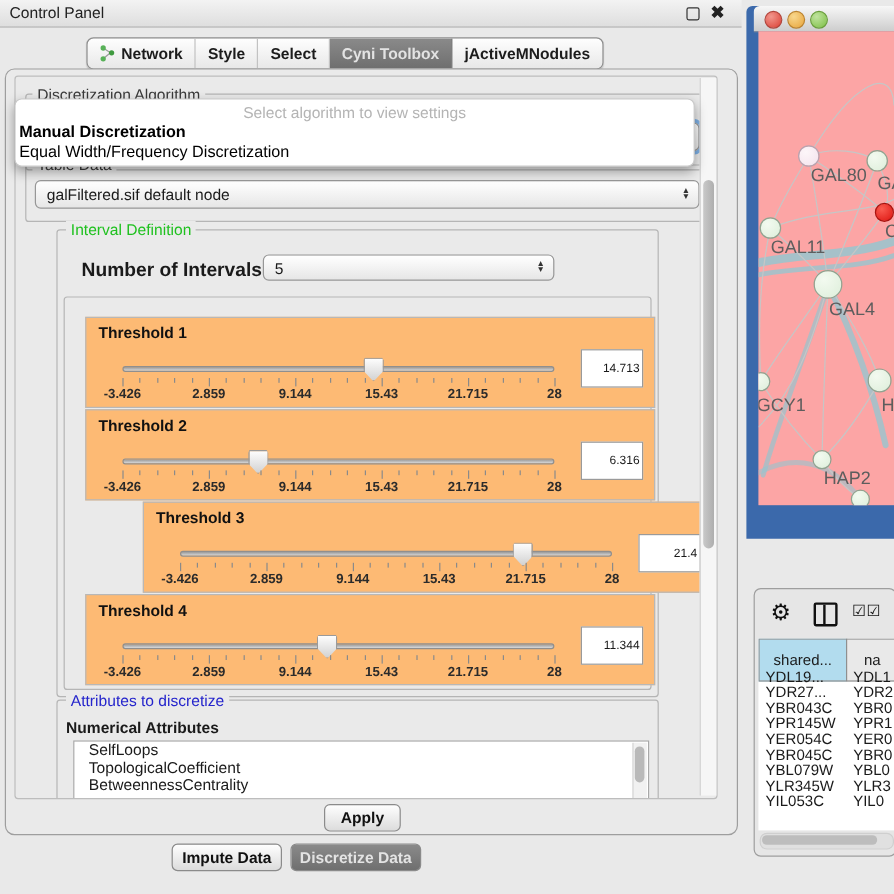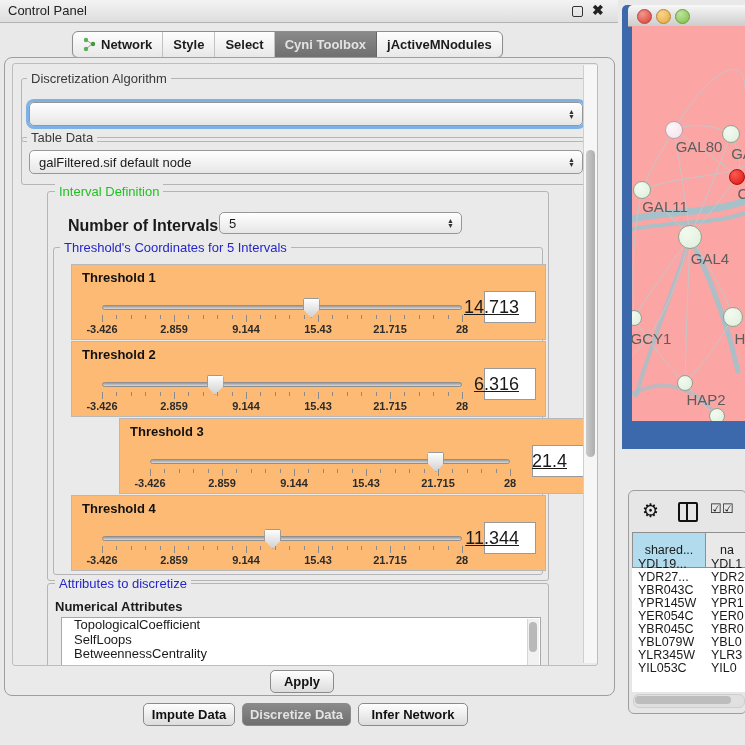--- a/index.html
+++ b/index.html
@@ -47,21 +47,21 @@
   .track{position:absolute;left:30px;top:40px;width:360px;height:5px;border-radius:3px;
          background:linear-gradient(#9a9a9a,#d9d9d9);border:1px solid #8f8f8f;box-sizing:border-box;}
   .thumb{position:absolute;top:33px;width:15px;height:18px;margin-left:-7px;
          background:linear-gradient(#fdfdfd,#d2d2d2);border:1px solid #9a9a9a;
          clip-path:polygon(8% 0,92% 0,100% 12%,100% 55%,50% 100%,0 55%,0 12%);}
   .tick{position:absolute;width:1px;background:#8a8a8a;top:50px;}
   .tick.minor{height:4px;}
   .tick.major{height:7px;}
   .ticklab{position:absolute;top:58px;font-size:11px;font-weight:bold;color:#2b2b2b;transform:translateX(-50%);white-space:nowrap;}
   .valbox{position:absolute;left:412px;top:26px;width:52px;height:32px;border:1px solid #9a9a9a;background:#fff;
-          font-size:18px;display:flex;align-items:center;justify-content:flex-end;padding-right:16px;box-sizing:border-box;text-decoration:underline;}
+          font-size:10px;display:flex;align-items:center;justify-content:flex-end;padding-right:2px;box-sizing:border-box;}
 
   .listbox{position:absolute;left:60px;top:616px;width:478px;height:52px;background:#fff;border:1px solid #a8a8a8;overflow:hidden;}
   .listbox .li{font-size:13px;padding:0 0 1px 12px;line-height:13.5px;}
   .list-sb{position:absolute;right:1px;top:1px;bottom:1px;width:11px;background:#f1f1f1;border-left:1px solid #d5d5d5;}
   .list-sb .th{position:absolute;left:1px;top:3px;width:8px;height:30px;border-radius:4px;background:#b9b9b9;}
 
   .btn{position:absolute;height:21px;border:1px solid #8b8b8b;border-radius:5px;font-size:13px;font-weight:600;
        display:flex;align-items:center;justify-content:center;background:linear-gradient(#fefefe,#dcdcdc);color:#111;}
   .btn.dark{background:linear-gradient(#8a8a8a,#6f6f6f);color:#e3e3e3;}
 
@@ -171,21 +171,20 @@
     <div class="txt" style="left:55px;top:153px;font-size:16px;font-weight:bold;">Number of Intervals</div>
     <div class="combo" style="left:206px;top:148px;width:243px;height:22px;">
       <span>5</span>
       <span class="stepper">
           <span>▲</span>
           <span>▼</span>
         </span>
     </div>
 
     <div class="groupbox" style="left:40px;top:183px;width:488px;height:326px;"></div>
-    <div class="grouptitle" style="left:47px;top:176px;color:#2525cc;">Threshold's Coordinates for 5 Intervals</div>
     <div id="thresholds">
         <div class="thbox" style="top: 200px;">
     <div class="lbl">Threshold 1</div>
     <div class="track"></div>
     <div class="thumb" style="left: 237.791px;"></div>
     <div>
             <div class="tick major" style="left: 30px;"></div>
             <div class="tick minor" style="left: 44.4px;"></div>
             <div class="tick minor" style="left: 58.8px;"></div>
             <div class="tick minor" style="left: 73.2px;"></div>
@@ -340,40 +339,44 @@
           </div>
     <div class="valbox">11.344</div>
   </div>
       </div>
 
     <div class="groupbox" style="left:34px;top:519px;width:500px;height:100px;"></div>
     <div class="grouptitle" style="left:42px;top:512px;color:#2525cc;">Attributes to discretize</div>
     <div class="txt" style="left:42px;top:535px;font-size:13px;font-weight:bold;">Numerical Attributes</div>
     <div class="listbox" style="top:553px;left:48px;">
       <div id="attr-items">
+          <div class="li">SelfLoops</div>
           <div class="li">TopologicalCoefficient</div>
-          <div class="li">SelfLoops</div>
           <div class="li">BetweennessCentrality</div>
         </div>
       <div class="list-sb">
           <div class="th"></div>
         </div>
     </div>
   </div>
 
   <div class="abs vsb">
       <div class="th"></div>
     </div>
 
   <div class="btn" style="left:270px;top:670px;width:62px;">Apply</div>
 
   <div class="btn" style="left:143px;top:703px;width:90px;">Impute Data</div>
   <div class="btn dark" style="left:242px;top:703px;width:107px;">Discretize Data</div>
-  <div class="btn" style="left:358px;top:703px;width:108px;">Infer Network</div>
-
+
+  <div class="abs popup">
+    <div class="ph">Select algorithm to view settings</div>
+    <div class="it" style="top:19px;font-weight:bold;">Manual Discretization</div>
+    <div class="it" style="top:36px;">Equal Width/Frequency Discretization</div>
+  </div>
 
   <div class="abs net-frame"></div>
   <div class="abs net-title">
     <span class="tl red"></span>
     <span class="tl yellow"></span>
     <span class="tl green"></span>
   </div>
   <div class="abs net-content">
     <svg class="edges" width="113" height="395" viewBox="0 0 113 395">
       <g fill="none" stroke="#96c5cf" stroke-linecap="round">

